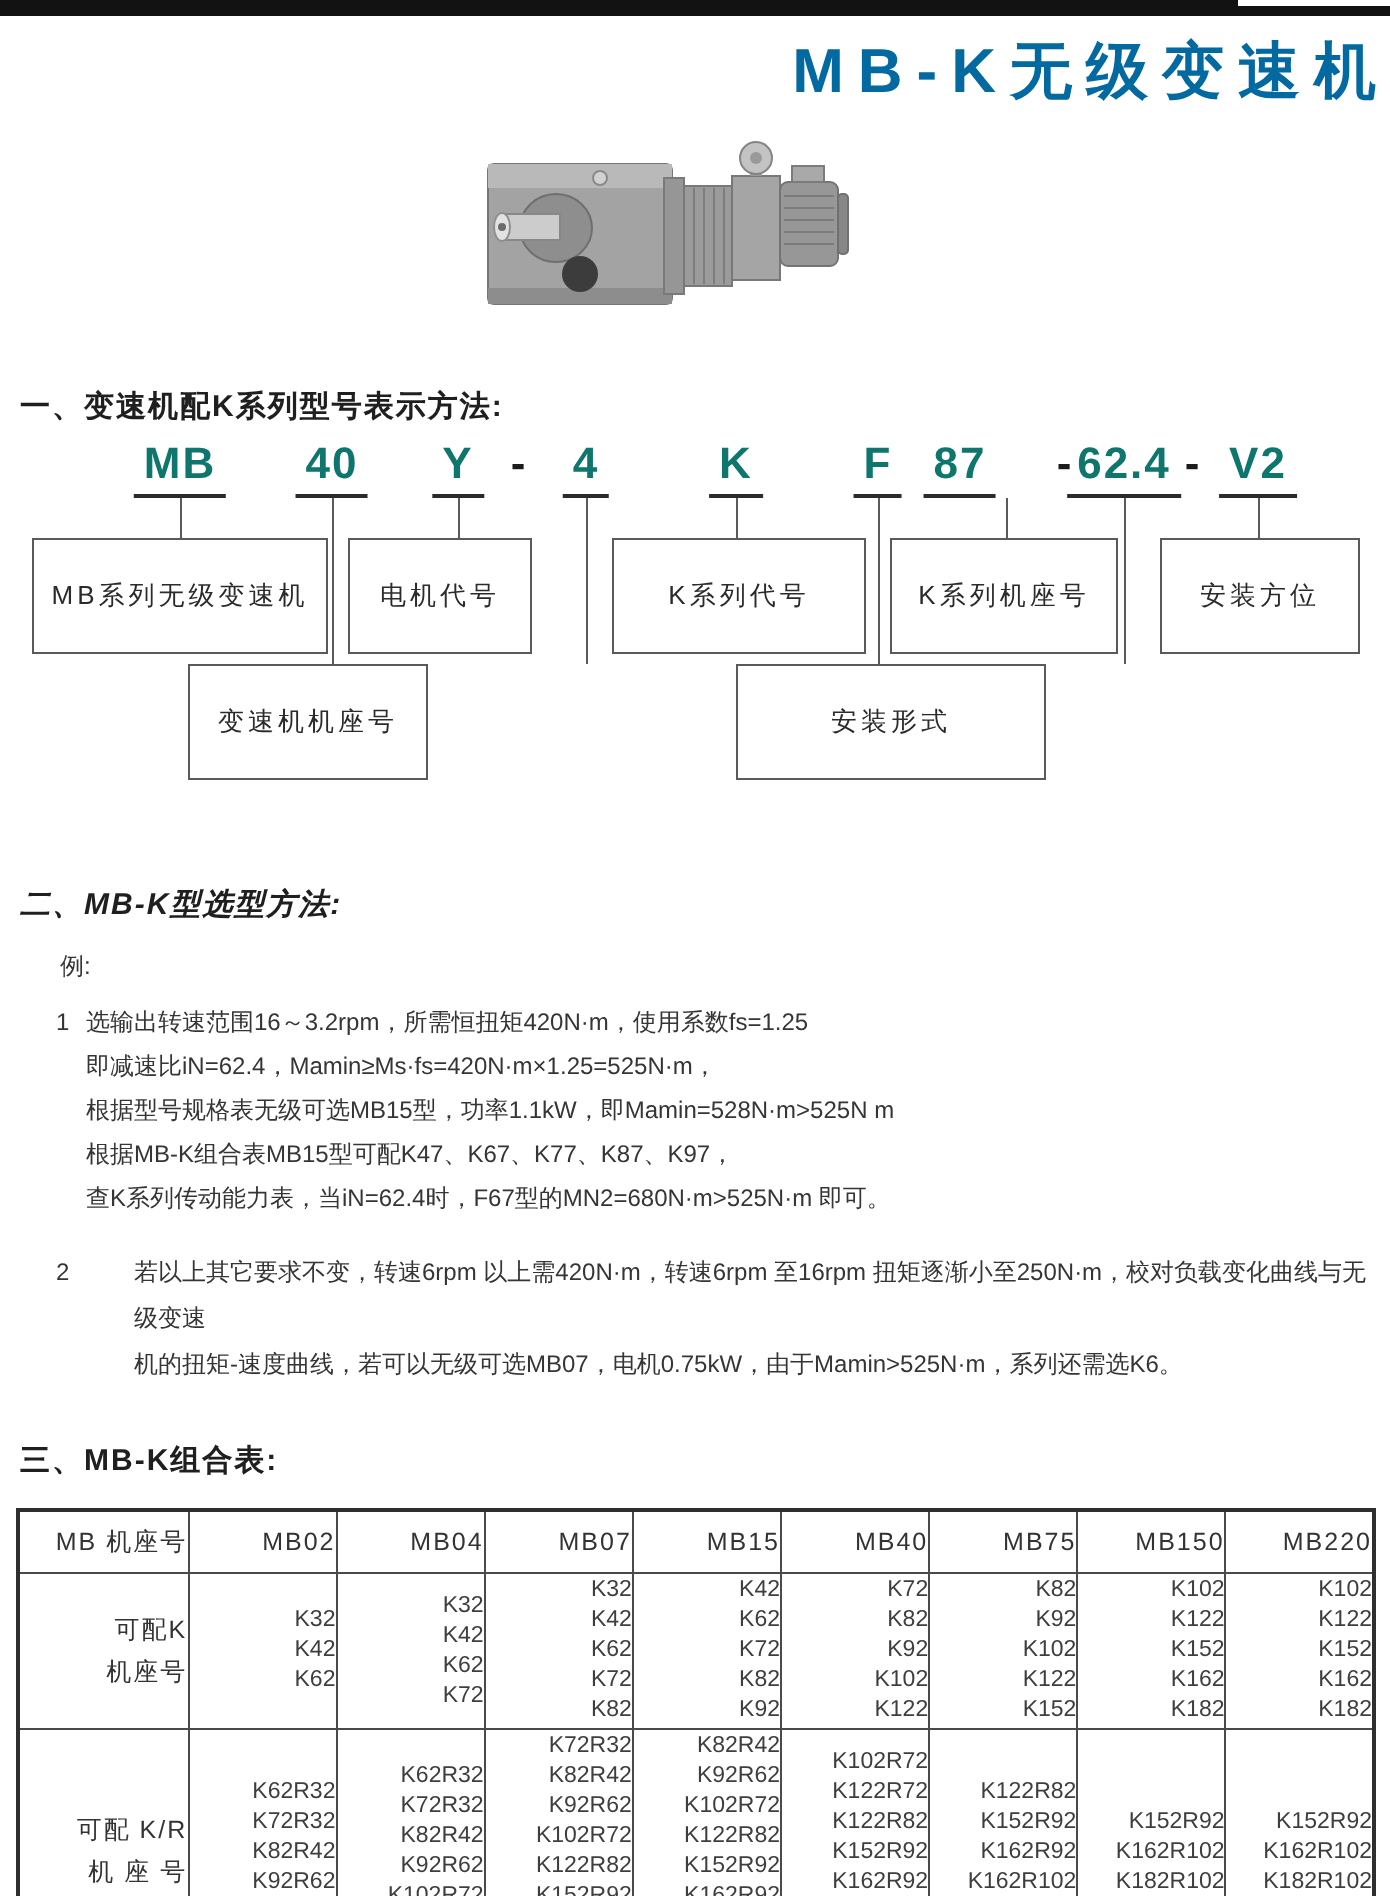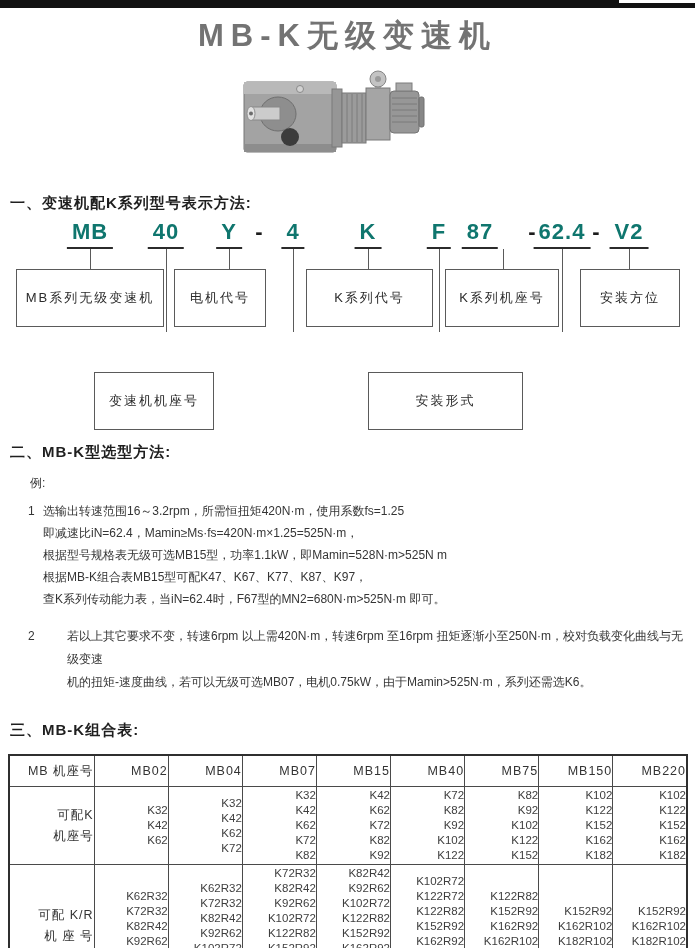--- a/index.html
+++ b/index.html
@@ -6,29 +6,29 @@
   body {
     width:695px; height:948px; background:#ffffff; position:relative;
     font-family:"Liberation Sans","DejaVu Sans",sans-serif; color:#222;
     overflow:hidden;
   }
   
   .topbar { position:relative; height:8px; background:#121212; }
   .topbar-notch { position:absolute; right:0; top:0; width:76px; height:3px; background:#ffffff; }
 
   h1.page-title {
-    margin:7px 0 0 0; text-align:center; font-size:31px; font-weight:bold;
-    letter-spacing:7px; color:#737373;
+    margin:7px 0 0 0; text-align:right; font-size:31px; font-weight:bold;
+    letter-spacing:7px; color:#0369a1;
   }
 
   .photo-wrap { margin:10px 0 0 236px; width:190px; height:93px; }
 
   .sec-heading { font-size:15px; font-weight:bold; color:#1f1f1f; letter-spacing:1px; }
   #s1-heading { margin:34px 0 0 10px; }
-  #s2-heading { margin:46px 0 0 10px; }
+  #s2-heading { margin:46px 0 0 10px;font-style:italic; }
   #s3-heading { margin:27px 0 0 10px; }
 
   
   .diagram { position:relative; height:178px; margin-top:6px; }
   .code-token {
     position:absolute; top:0; transform:translateX(-50%);
     font-size:22px; font-weight:bold; color:#0f766e; letter-spacing:1px;
     padding:0 5px 2px 5px; border-bottom:2px solid #2b2b2b; white-space:nowrap;
   }
   .code-dash {
@@ -37,21 +37,21 @@
   }
   .vline { position:absolute; width:1px; background:#5a5a5a; }
   .vline.short { top:30px; height:20px; }
   .vline.long  { top:30px; height:83px; }
   .dbox {
     position:absolute; height:56px; border:1px solid #5a5a5a; background:#fff;
     display:flex; align-items:center; justify-content:center;
     font-size:13px; color:#2b2b2b; letter-spacing:2px; text-align:center;
   }
   .dbox.top { top:50px; }
-  .dbox.bottom { top:113px;margin-top:40px; }
+  .dbox.bottom { top:113px; }
 
   .example-label { margin:13px 0 0 30px; font-size:12px; color:#353535; }
   .sel-item { display:flex; margin:8px 0 0 28px; font-size:12px; color:#353535; line-height:22px; }
   .sel-item .num { width:15px; flex:none; }
   .sel-item .txt { white-space:pre-line; width:645px; }
   #item2 { margin-top:15px; }
   #item2 .txt { line-height:23px;margin-left:24px; }
 
   
   table.combo {

